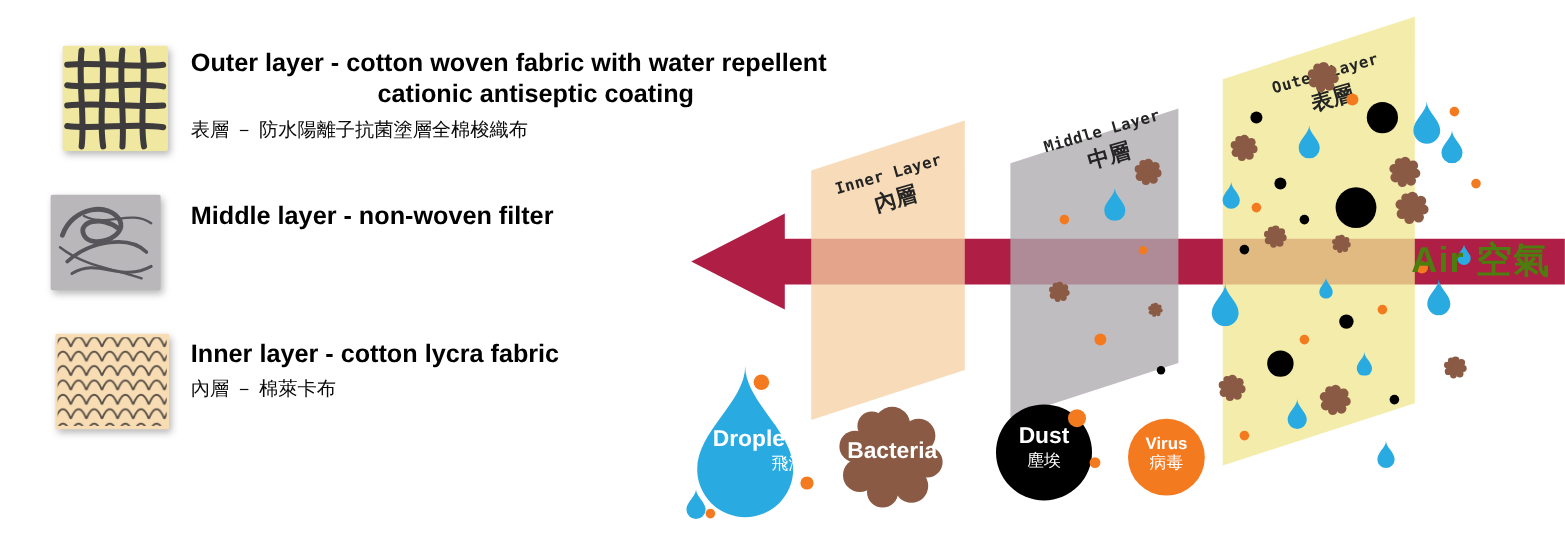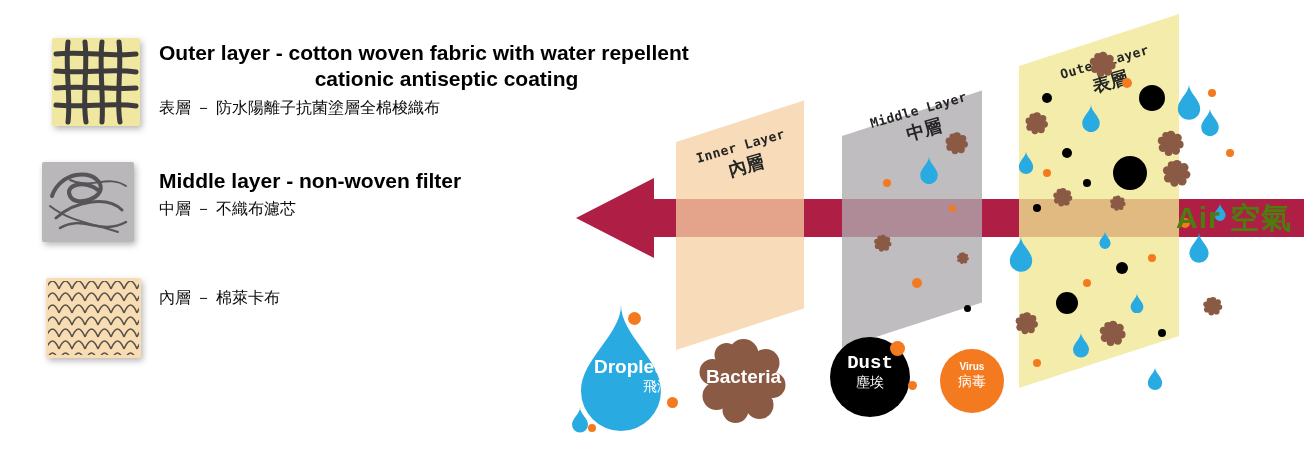--- a/index.html
+++ b/index.html
@@ -52,27 +52,27 @@
 
   #badge-droplets{left:547px;top:300px;width:100px;height:136px;}
   #badge-droplets svg{width:100%;height:100%;fill:var(--c-droplet,#29abe2);}
   #badge-droplets .badge-label{top:56px;text-align:right;}
 
   #badge-bacteria{left:663px;top:330px;width:113px;height:100px;}
   #badge-bacteria svg{width:100%;height:100%;fill:var(--c-bacteria,#8a5a44);}
   #badge-bacteria .badge-label{top:36px;}
 
   #badge-dust{left:806px;top:337px;width:80px;height:80px;border-radius:50%;
-              background:var(--c-dust,#000);font-family:Liberation Mono, monospace;}
+              background:var(--c-dust,#000);}
   #badge-dust .badge-label{top:16px;}
 
   #badge-virus{left:916px;top:349px;width:64px;height:64px;border-radius:50%;
                background:var(--c-virus,#f47a20);}
   #badge-virus .badge-label{top:12px;}
-  #badge-virus .b-en{font-size:10px;}
+  #badge-virus .b-en{font-size:14px;}
   #badge-virus .b-zh{font-size:14px;}
 
   #air-label{position:absolute;left:1152px;top:199px;width:152px;z-index:7;
              color:#4d7c0f;font-weight:bold;font-size:30px;line-height:38px;letter-spacing:1px;}
 </style>
 </head>
 <body>
 
 <div id="page">
 
@@ -121,33 +121,33 @@
       <g stroke="#57545a" fill="none" stroke-linecap="round">
         <path stroke-width="4" d="M10 34 C18 10 50 6 58 22 C64 36 34 46 28 34 C22 22 44 18 56 28"></path>
         <path stroke-width="3" d="M14 56 C34 38 66 34 80 48"></path>
         <path stroke-width="2.5" d="M18 66 C40 52 58 74 84 60"></path>
         <path stroke-width="2" d="M28 18 C48 28 66 12 84 24"></path>
         <path stroke-width="2" d="M8 44 C28 60 54 62 76 70"></path>
       </g>
     </svg>
     <div id="legend-text-middle" class="legend-text">
       <div class="en">Middle layer - non-woven filter</div>
-      <div class="zh">中層 － 不織布濾芯</div>
     </div>
 
     <svg id="swatch-inner" class="swatch" width="95" height="80" viewBox="0 0 95 80">
       <defs>
         <pattern id="arc-pat" width="13" height="12" patternUnits="userSpaceOnUse">
           <path d="M0 11 Q6.5 -5 13 11" fill="none" stroke="#5a5248" stroke-width="1.6"></path>
         </pattern>
       </defs>
       <rect width="95" height="80" rx="2" fill="#f7dcb4"></rect>
       <rect x="2" y="3" width="91" height="74" fill="url(#arc-pat)"></rect>
     </svg>
     <div id="legend-text-inner" class="legend-text">
+      <div class="en">Inner layer - cotton lycra fabric</div>
       <div class="zh">內層 － 棉萊卡布</div>
     </div>
   </div>
 
   <div id="scene">
 
     <svg id="air-arrow" viewBox="0 0 756 100">
       <polygon points="4,50 82,10 82,31 756,31 756,69 82,69 82,90" style="fill:var(--c-arrow,#ae1e45)"></polygon>
     </svg>
 

